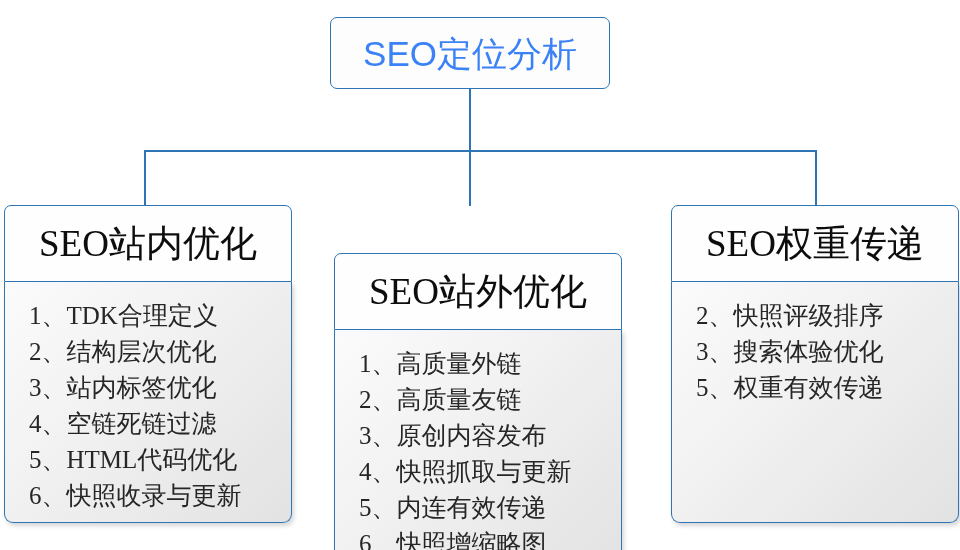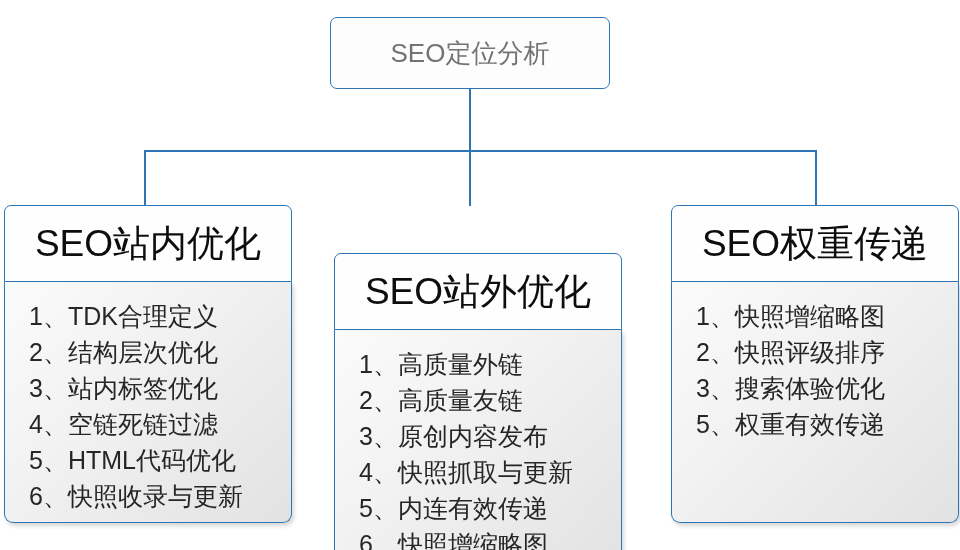--- a/index.html
+++ b/index.html
@@ -28,22 +28,22 @@
     height: 72px;
     box-sizing: border-box;
     border: 1.4px solid #2e75b6;
     border-radius: 7px;
     background: #fdfdfd;
     display: flex;
     align-items: center;
     justify-content: center;
   }
   .root-label {
-    font-size: 26px;
-    color: #737373;
+    font-size: 35px;
+    color: #3b82f6;
     letter-spacing: 0px;
     white-space: nowrap;
     line-height: 1;
   }
 
   
   .connector {
     position: absolute;
     background: #2e75b6;
   }
@@ -66,20 +66,21 @@
   }
   .conn-drop-left   { left: 144px; }
   .conn-drop-mid    { left: 469px; }
   .conn-drop-right  { left: 815px; }
 
   
   .branch {
     position: absolute;
     top: 205px;
     width: 288px;
+    font-family: Liberation Serif, serif;
   }
   .branch-1 { left: 4px; }
   .branch-2 { left: 334px; margin-top: 48px; }
   .branch-3 { left: 671px; }
 
   .branch-header {
     box-sizing: border-box;
     width: 100%;
     height: 77px;
     border: 1.4px solid #2e75b6;
@@ -186,23 +187,20 @@
       </div>
     </div>
   </div>
 
   <div class="branch branch-3">
     <div class="branch-header">
       <span class="branch-header-label">SEO权重传递</span>
     </div>
     <div class="branch-list">
       <div class="list-item">
-        <span class="item-num">1、</span><span class="item-text">快照增缩略图</span>
-      </div>
-      <div class="list-item">
         <span class="item-num">2、</span><span class="item-text">快照评级排序</span>
       </div>
       <div class="list-item">
         <span class="item-num">3、</span><span class="item-text">搜索体验优化</span>
       </div>
       <div class="list-item">
         <span class="item-num">5、</span><span class="item-text">权重有效传递</span>
       </div>
     </div>
   </div>

